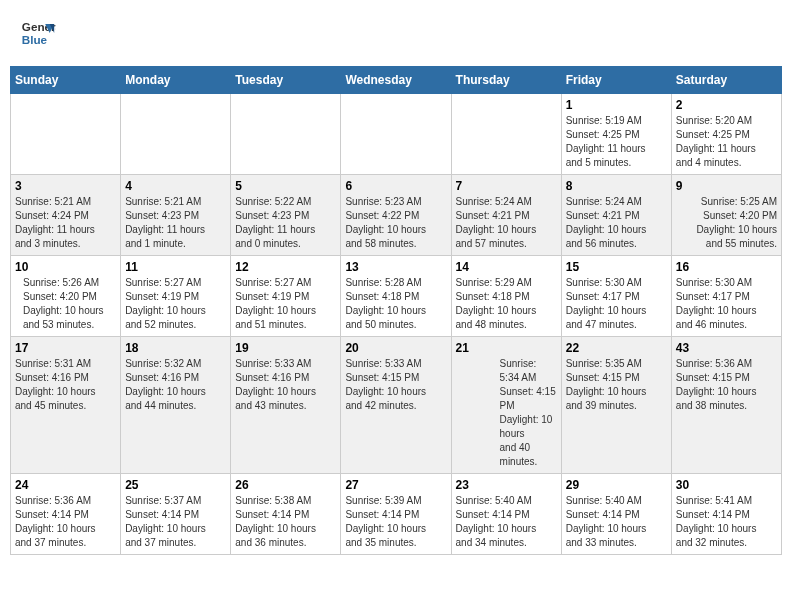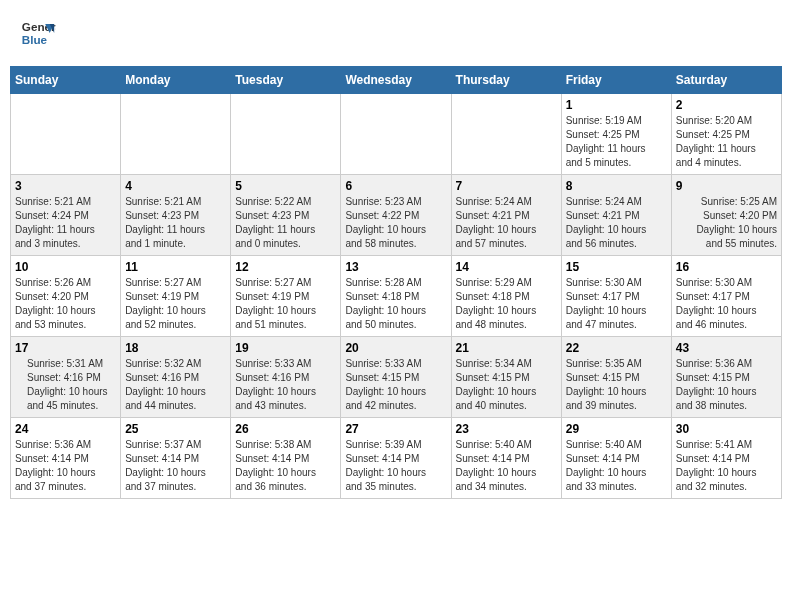--- a/index.html
+++ b/index.html
@@ -182,21 +182,21 @@
           <span class="day-number">9</span>
           <div class="day-info" style="white-space: pre-line; text-align: right;">Sunrise: 5:25 AM
 Sunset: 4:20 PM
 Daylight: 10 hours
 and 55 minutes.</div>
         </td>
       </tr>
       <tr>
         <td>
           <span class="day-number">10</span>
-          <div class="day-info" style="white-space: pre-line;">Sunrise: 5:26 AM
+          <div class="day-info" style="white-space: pre-line; margin-left: 8px;">Sunrise: 5:26 AM
 Sunset: 4:20 PM
 Daylight: 10 hours
 and 53 minutes.</div>
         </td>
         <td>
           <span class="day-number">11</span>
           <div class="day-info" style="white-space: pre-line;">Sunrise: 5:27 AM
 Sunset: 4:19 PM
 Daylight: 10 hours
 and 52 minutes.</div>
@@ -233,21 +233,21 @@
           <span class="day-number">16</span>
           <div class="day-info" style="white-space: pre-line;">Sunrise: 5:30 AM
 Sunset: 4:17 PM
 Daylight: 10 hours
 and 46 minutes.</div>
         </td>
       </tr>
       <tr>
         <td>
           <span class="day-number">17</span>
-          <div class="day-info" style="white-space: pre-line; margin-left: 12px;">Sunrise: 5:31 AM
+          <div class="day-info" style="white-space: pre-line;">Sunrise: 5:31 AM
 Sunset: 4:16 PM
 Daylight: 10 hours
 and 45 minutes.</div>
         </td>
         <td>
           <span class="day-number">18</span>
           <div class="day-info" style="white-space: pre-line;">Sunrise: 5:32 AM
 Sunset: 4:16 PM
 Daylight: 10 hours
 and 44 minutes.</div>
@@ -261,21 +261,21 @@
         </td>
         <td>
           <span class="day-number">20</span>
           <div class="day-info" style="white-space: pre-line;">Sunrise: 5:33 AM
 Sunset: 4:15 PM
 Daylight: 10 hours
 and 42 minutes.</div>
         </td>
         <td>
           <span class="day-number">21</span>
-          <div class="day-info" style="white-space: pre-line;">Sunrise: 5:34 AM
+          <div class="day-info" style="white-space: pre-line; margin-left: 44px;">Sunrise: 5:34 AM
 Sunset: 4:15 PM
 Daylight: 10 hours
 and 40 minutes.</div>
         </td>
         <td>
           <span class="day-number">22</span>
           <div class="day-info" style="white-space: pre-line;">Sunrise: 5:35 AM
 Sunset: 4:15 PM
 Daylight: 10 hours
 and 39 minutes.</div>

